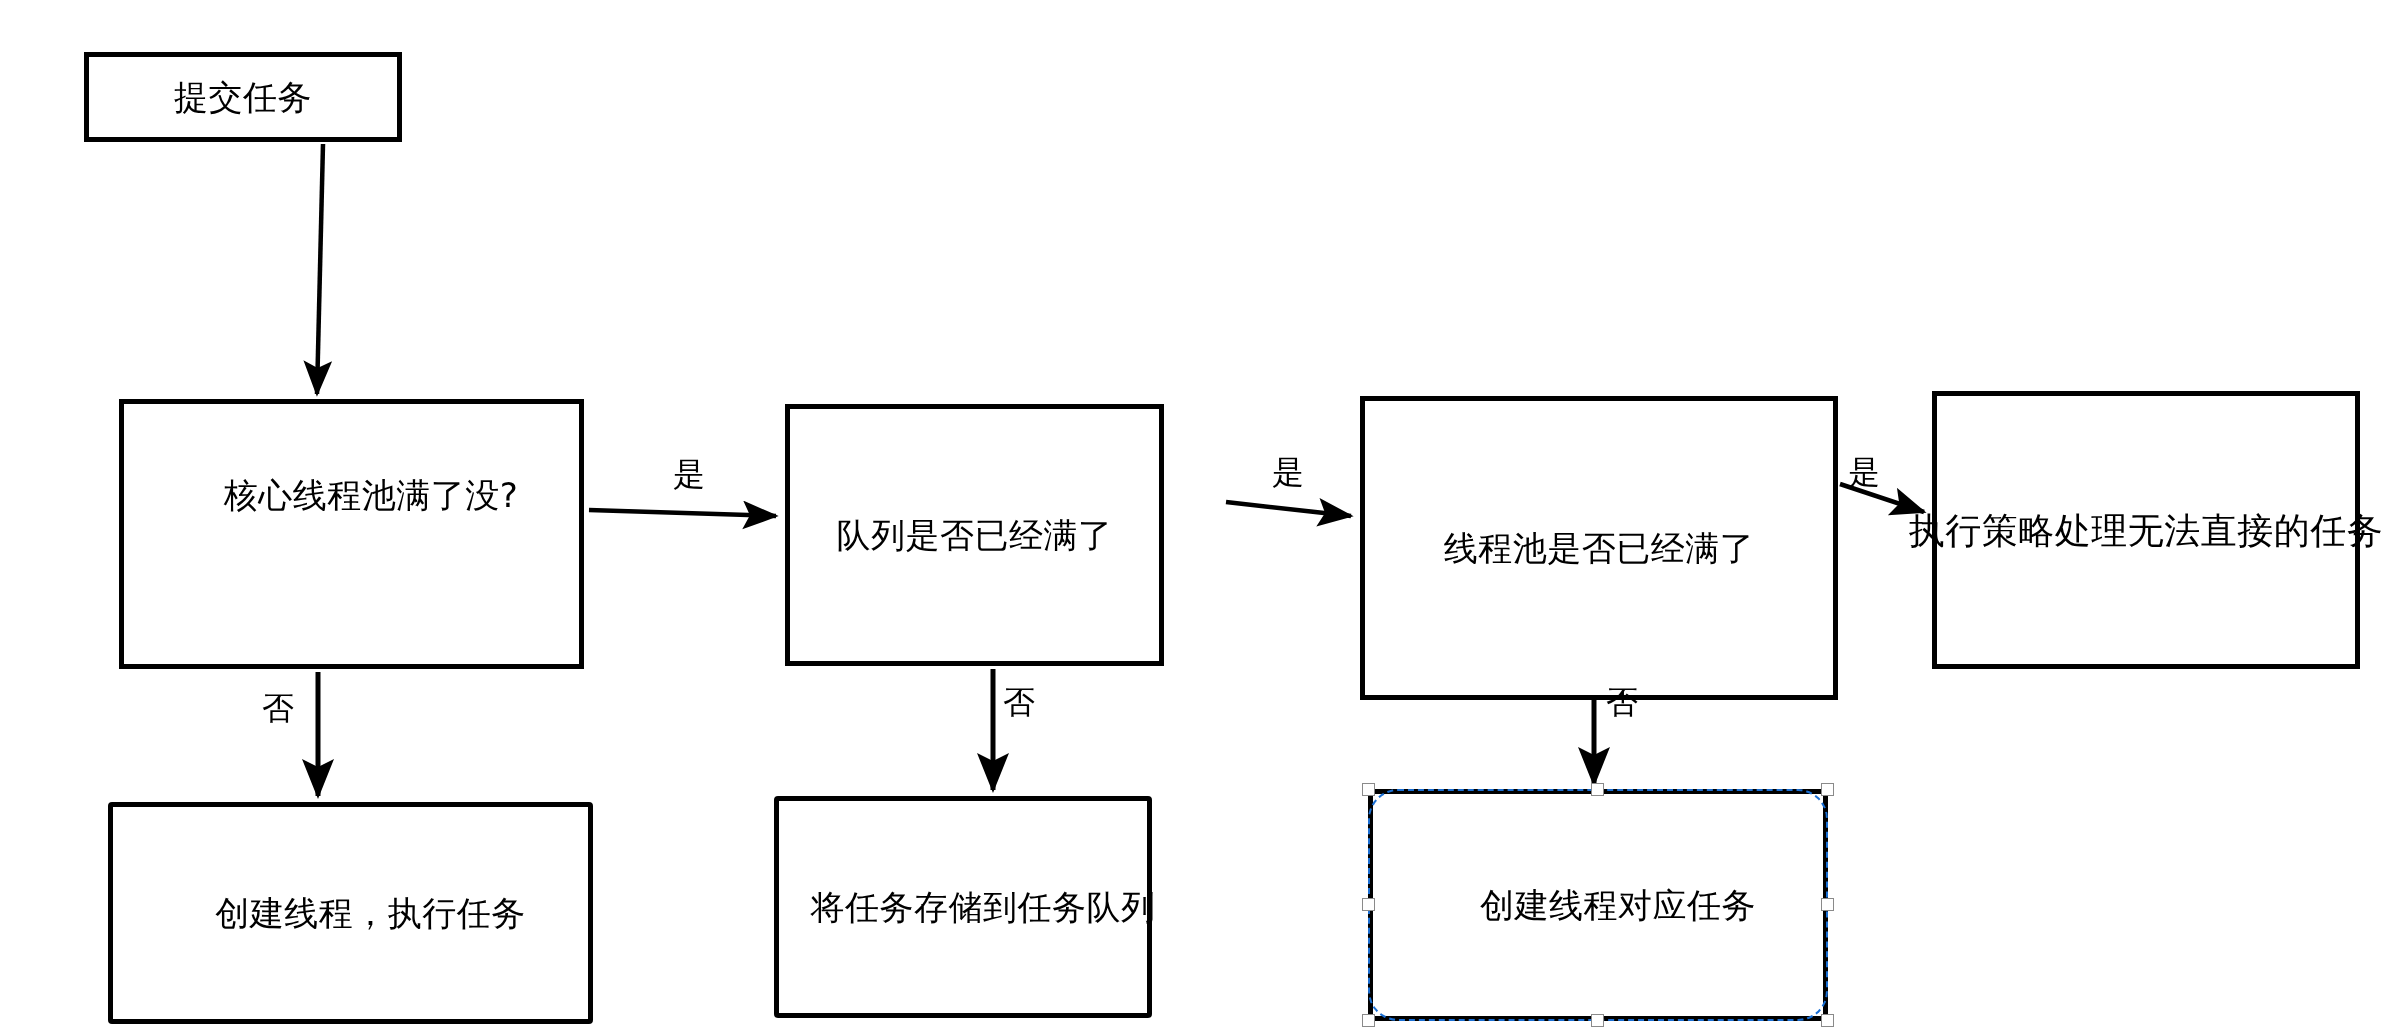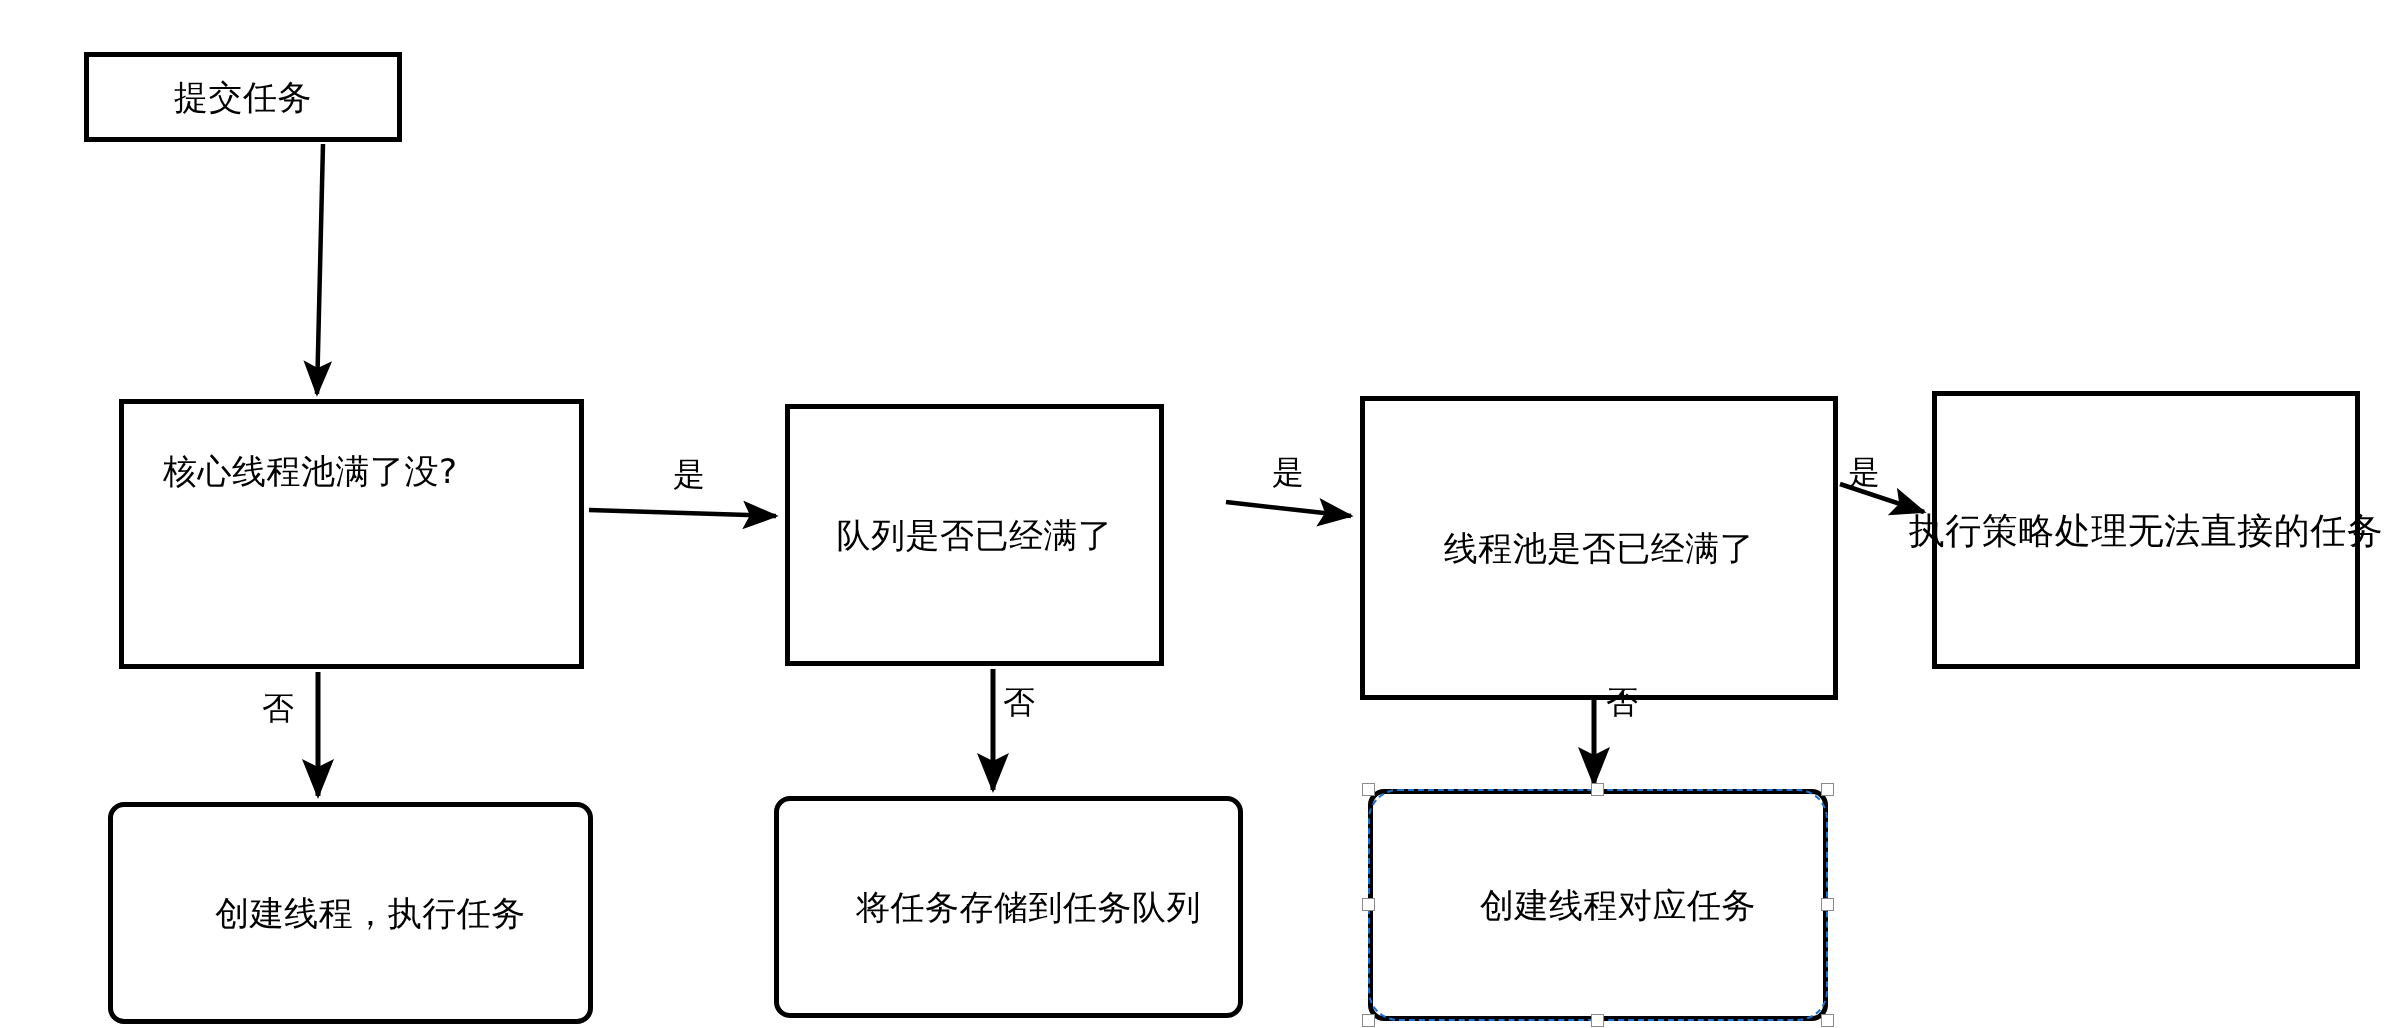--- a/index.html
+++ b/index.html
@@ -19,21 +19,21 @@
     margin-top: 24px;
   }
   .node {
     position: absolute;
     box-sizing: border-box;
     background: #ffffff;
     border: 5px solid #000000;
     display: flex;
   }
   .node.rounded {
-    border-radius: 16px;
+    border-radius: 4px;
     padding-left: 40px;
   }
   .node .node-label {
     font-size: 34px;
     color: #000000;
     line-height: 1.25;
     white-space: nowrap;
     letter-spacing: 0.5px;
   }
   .align-center {
@@ -121,41 +121,41 @@
     </g>
     <g>
       <path d="M 1594 645 L 1594 760" stroke="#000000" stroke-width="5" fill="none" marker-end="url(#arrowhead)"></path>
     </g>
   </svg>
 
   <div class="node align-center" style="left:84px; top:28px; width:318px; height:90px;">
     <span class="node-label">提交任务</span>
   </div>
 
-  <div class="node align-topleft" style="left:119px; top:375px; width:465px; height:270px; padding:46px 0 0 39px;">
+  <div class="node align-topleft" style="left:119px; top:375px; width:465px; height:270px; padding:70px 0 0 39px;justify-content:center;">
     <span class="node-label">核心线程池满了没?</span>
   </div>
 
   <div class="node align-center" style="left:785px; top:380px; width:379px; height:262px;">
     <span class="node-label">队列是否已经满了</span>
   </div>
 
   <div class="node align-center" style="left:1360px; top:372px; width:478px; height:304px;">
     <span class="node-label">线程池是否已经满了</span>
   </div>
 
   <div class="node align-center" style="left:1932px; top:367px; width:428px; height:278px;">
     <span class="node-label" style="font-size:36px;">执行策略处理无法直接的任务</span>
   </div>
 
   <div class="node rounded align-center" style="left:108px; top:778px; width:485px; height:222px;">
     <span class="node-label">创建线程，执行任务</span>
   </div>
 
-  <div class="node rounded align-center" style="left:774px; top:772px; width:469px; height:222px;">
+  <div class="node rounded align-center" style="left:774px; top:772px; width:378px; height:222px;">
     <span class="node-label">将任务存储到任务队列</span>
   </div>
 
   <div class="node rounded align-center" style="left:1368px; top:765px; width:460px; height:232px;">
     <span class="node-label">创建线程对应任务</span>
   </div>
 
   <div class="selection-outline" style="left:1368px; top:765px; width:460px; height:232px;"></div>
   <div>
     <div class="handle" style="left:1362px; top:759px;"></div>

